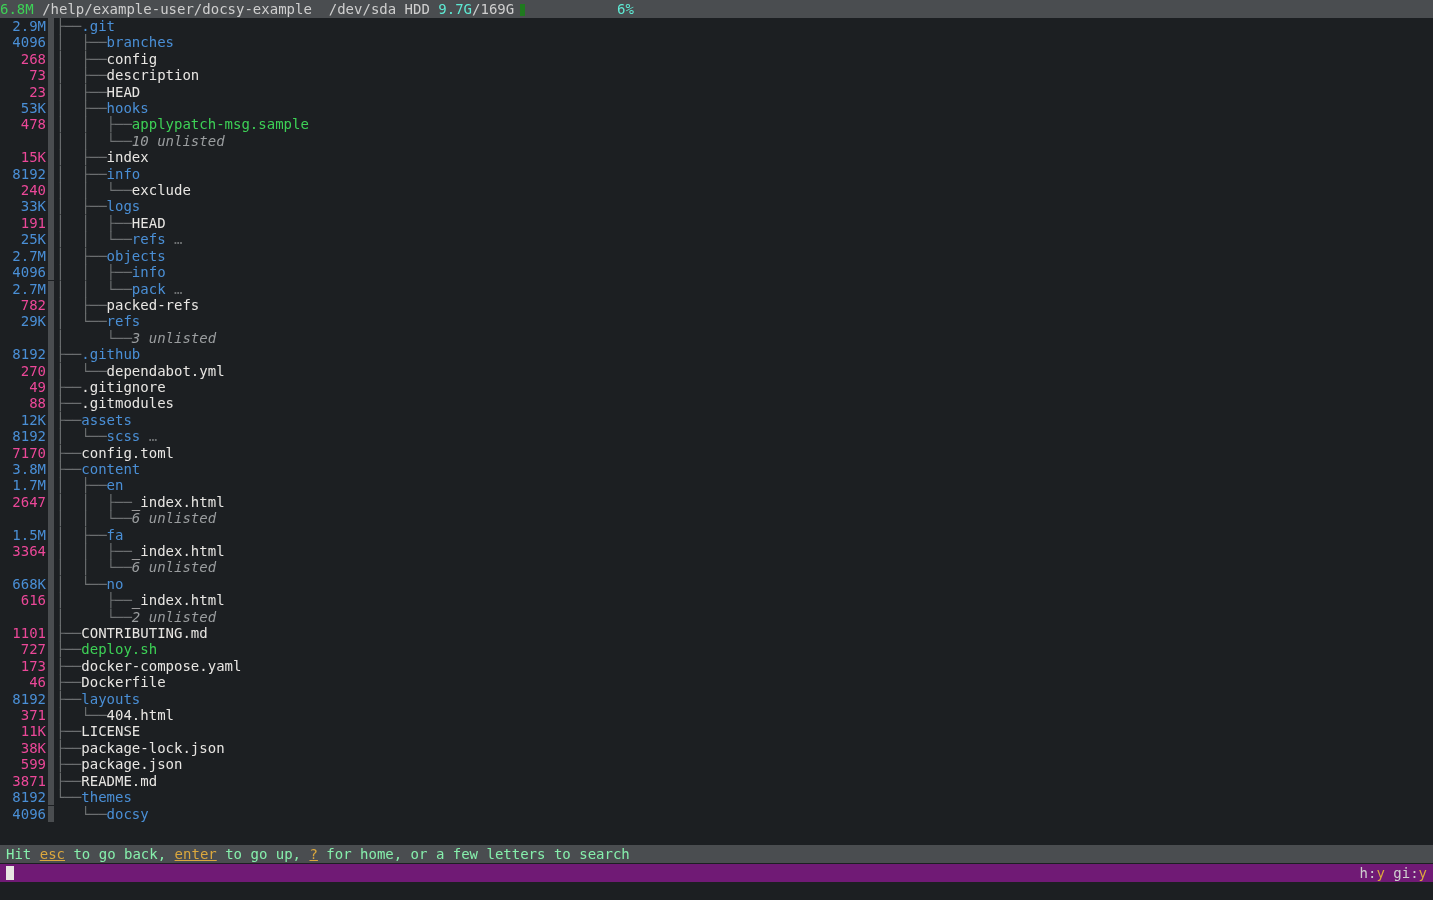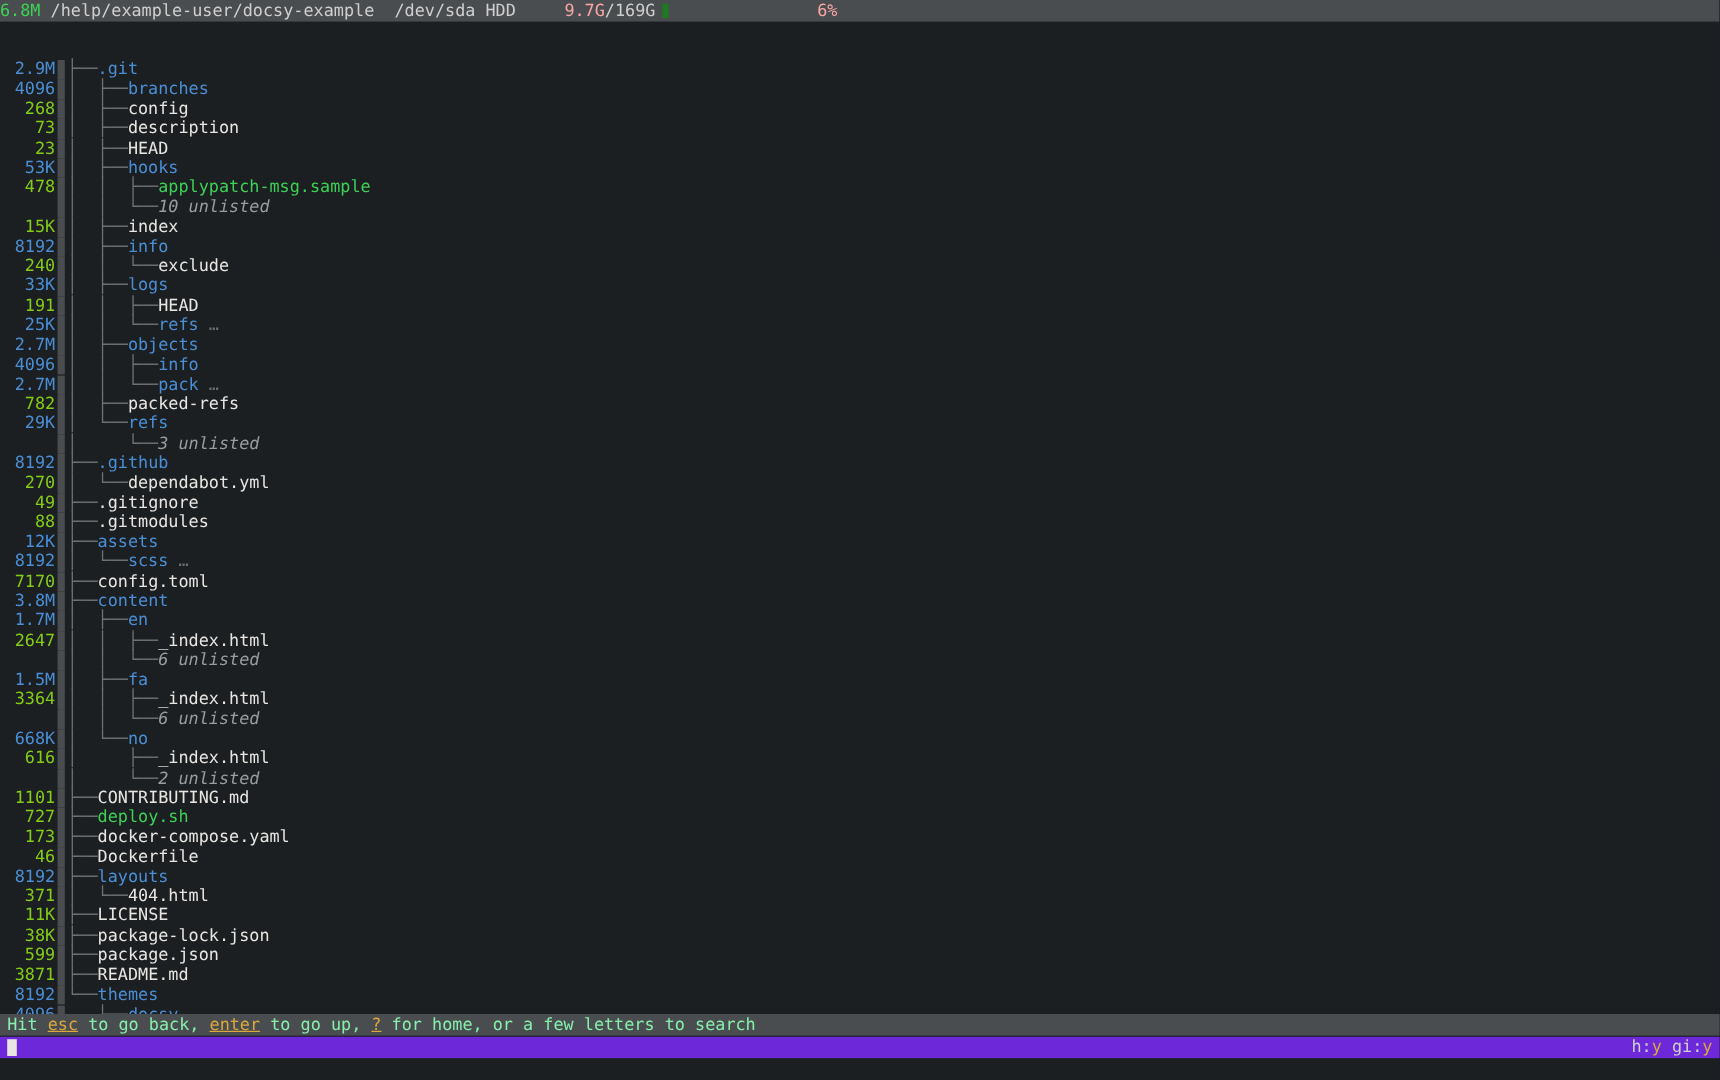--- a/index.html
+++ b/index.html
@@ -17,21 +17,21 @@
   .topbar {
     background: #4a4d50;
     height: 18px;
     line-height: 18px;
     padding: 0;
     white-space: pre;
     position: relative;
   }
   .topbar .green { color: #3dd156; }
   .topbar .gray  { color: #cfcfcf; }
-  .topbar .pct   { color: #fca5a5; margin-left: 32px; }
+  .topbar .pct   { color: #5eead4; }
   .topbar .bar-bg {
     display: inline-block;
     width: 80px;
     height: 12px;
     background: #4a4d50;
     vertical-align: middle;
     margin-left: 6px;
     position: relative;
   }
   .topbar .bar-fill {
@@ -41,28 +41,27 @@
     background: #1f7a1f;
   }
   .topbar .bar-right {
     display: inline-block;
     height: 12px;
     vertical-align: middle;
   }
   .tree {
     padding: 0;
     white-space: pre;
-    margin-top: 32px;
   }
   .row { }
   .size {
     display: inline-block;
     width: 46px;
     text-align: right;
-    color: #84cc16;
+    color: #ec4899;
     padding-right: 2px;
   }
   .size.dir { color: #4a8fd6; }
   .scroll {
     display: inline-block;
     width: 6px;
     background: #4a4d50;
     height: 16.4px;
     vertical-align: top;
     margin-right: 2px;
@@ -79,21 +78,21 @@
     line-height: 18px;
     white-space: pre;
     position: absolute;
     bottom: 37px;
     left: 0; right: 0;
     padding-left: 6px;
   }
   .botbar1 .k { color: #dca83d; text-decoration: underline; }
   .botbar1 .t { color: #86efac; }
   .botbar2 {
-    background: #6d28d9;
+    background: #701a75;
     height: 18px;
     line-height: 18px;
     position: absolute;
     bottom: 18px;
     left: 0; right: 0;
   }
   .botbar2 .cursor {
     display: inline-block;
     width: 8px;
     height: 14px;

